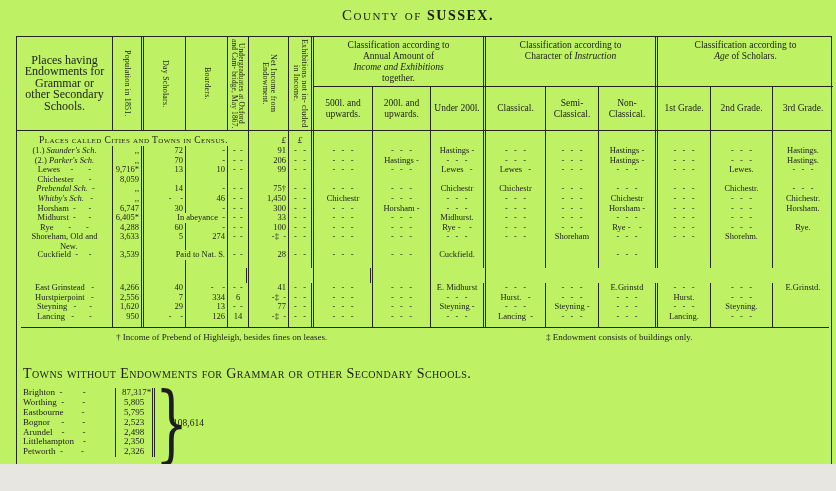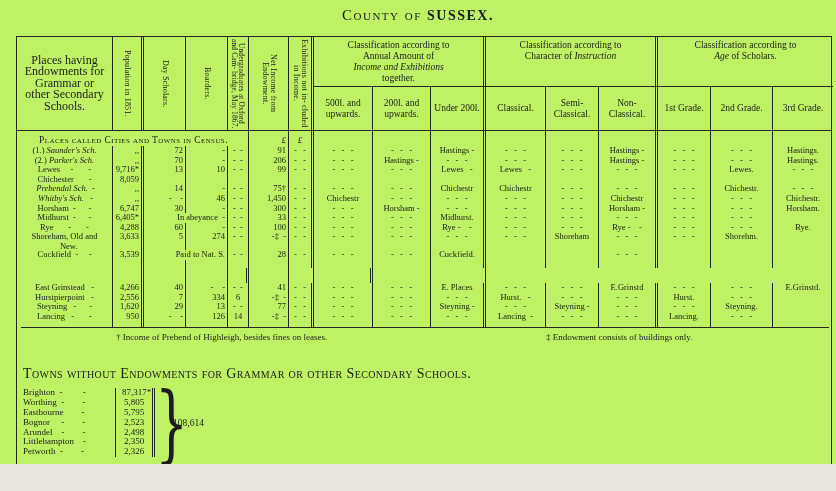--- a/index.html
+++ b/index.html
@@ -368,21 +368,21 @@
         <div class="row drow">
           <div class="c al">East Grinstead   -</div>
           <div class="c ar dbl">4,266</div>
           <div class="c ar">40</div>
           <div class="c ar">-    -</div>
           <div class="c ac">-  -</div>
           <div class="c ar">41</div>
           <div class="c ac dbl">-   -</div>
           <div class="c ac">-   -   -</div>
           <div class="c ac">-   -   -</div>
-          <div class="c ac dbl">E. Places</div>
+          <div class="c ac dbl">E. Midhurst</div>
           <div class="c ac">-   -   -</div>
           <div class="c ac">-   -   -</div>
           <div class="c ac dbl">E.Grinstd</div>
           <div class="c ac">-   -   -</div>
           <div class="c ac">-   -   -</div>
           <div class="c ac nb">E.Grinstd.</div>
         </div>
         <div class="row drow">
           <div class="c al">Hurstpierpoint   -</div>
           <div class="c ar dbl">2,556</div>

